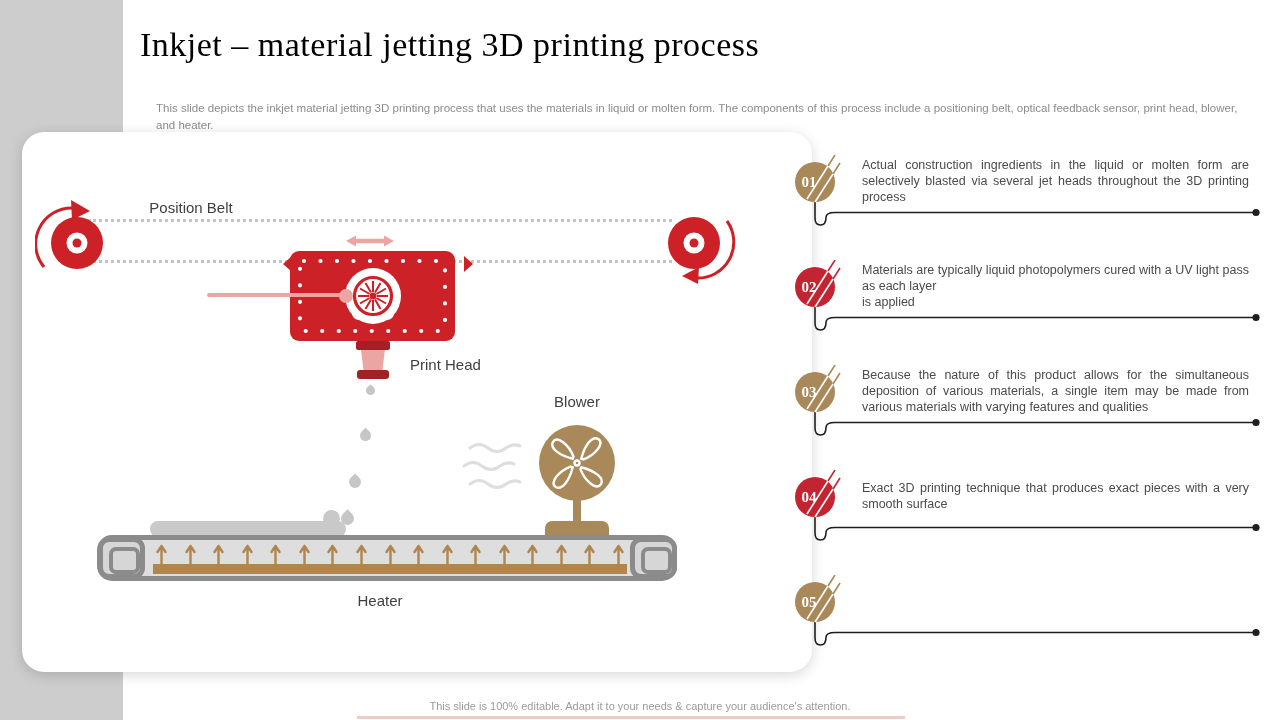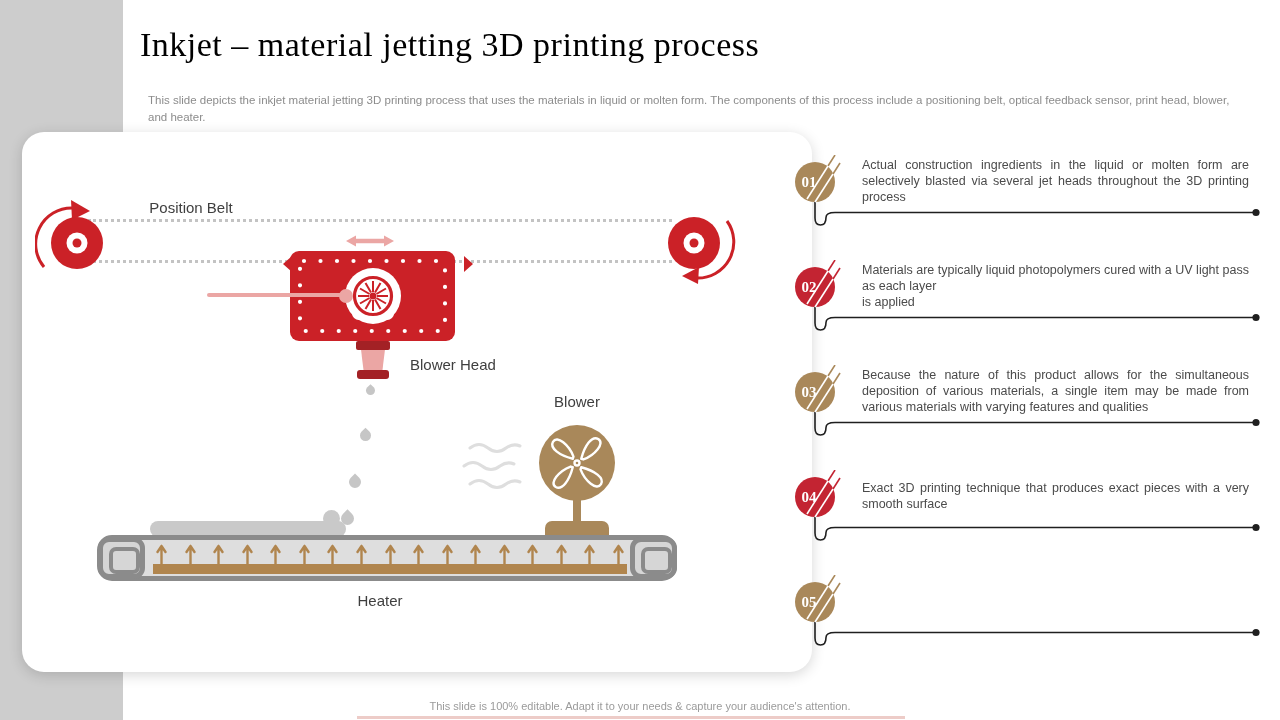--- a/index.html
+++ b/index.html
@@ -74,21 +74,21 @@
   #footer-accent-line{left:357px;top:716px;width:548px;height:3px;background:#edccc8;}
 
   #diagram{left:0;top:0;width:1280px;height:720px;z-index:3;pointer-events:none;}
 </style>
 </head>
 <body>
 
 <div id="gray-strip" class="abs"></div>
 
 <h1 id="page-title" class="abs" style="margin:0;">Inkjet – material jetting 3D printing process</h1>
-<p id="page-subtitle" class="abs" style="margin:8px;">This slide depicts the inkjet material jetting 3D printing process that uses the materials in liquid or molten form. The components of this process include a positioning belt, optical feedback sensor, print head, blower, and heater.</p>
+<p id="page-subtitle" class="abs" style="margin:16px;">This slide depicts the inkjet material jetting 3D printing process that uses the materials in liquid or molten form. The components of this process include a positioning belt, optical feedback sensor, print head, blower, and heater.</p>
 
 <div id="card" class="abs"></div>
 
 <div id="diagram" class="abs">
 
   <div id="belt-top" class="abs belt-line"></div>
   <div id="belt-bottom" class="abs belt-line"></div>
   <div id="lbl-position-belt" class="abs dlabel">Position Belt</div>
 
   <svg class="abs" style="left:35px;top:199px;" width="86" height="88" viewBox="-42 -44 86 88">
@@ -139,21 +139,21 @@
       <circle cx="90" cy="48" r="3.5" fill="#cb2127"></circle>
     </g>
   </svg>
 
   <div id="sensor-line" class="abs"></div>
   <div id="sensor-dot" class="abs"></div>
 
   <div id="nozzle-cap" class="abs"></div>
   <div id="nozzle-body" class="abs"></div>
   <div id="nozzle-tip" class="abs"></div>
-  <div id="lbl-print-head" class="abs dlabel">Blower Head</div>
+  <div id="lbl-print-head" class="abs dlabel">Print Head</div>
 
   <span id="drop1" class="abs droplet"></span>
   <span id="drop2" class="abs droplet"></span>
   <span id="drop3" class="abs droplet"></span>
   <span id="drop4" class="abs droplet"></span>
 
   <div id="lbl-blower" class="abs dlabel">Blower</div>
   <svg class="abs" style="left:460px;top:438px;" width="72" height="62" viewBox="0 0 72 62">
     <g fill="none" stroke="#dedede" stroke-width="3" stroke-linecap="round">
       <path d="M10,10 q9,-7 18,0 q9,7 18,0 q7,-5 14,-2"></path>

